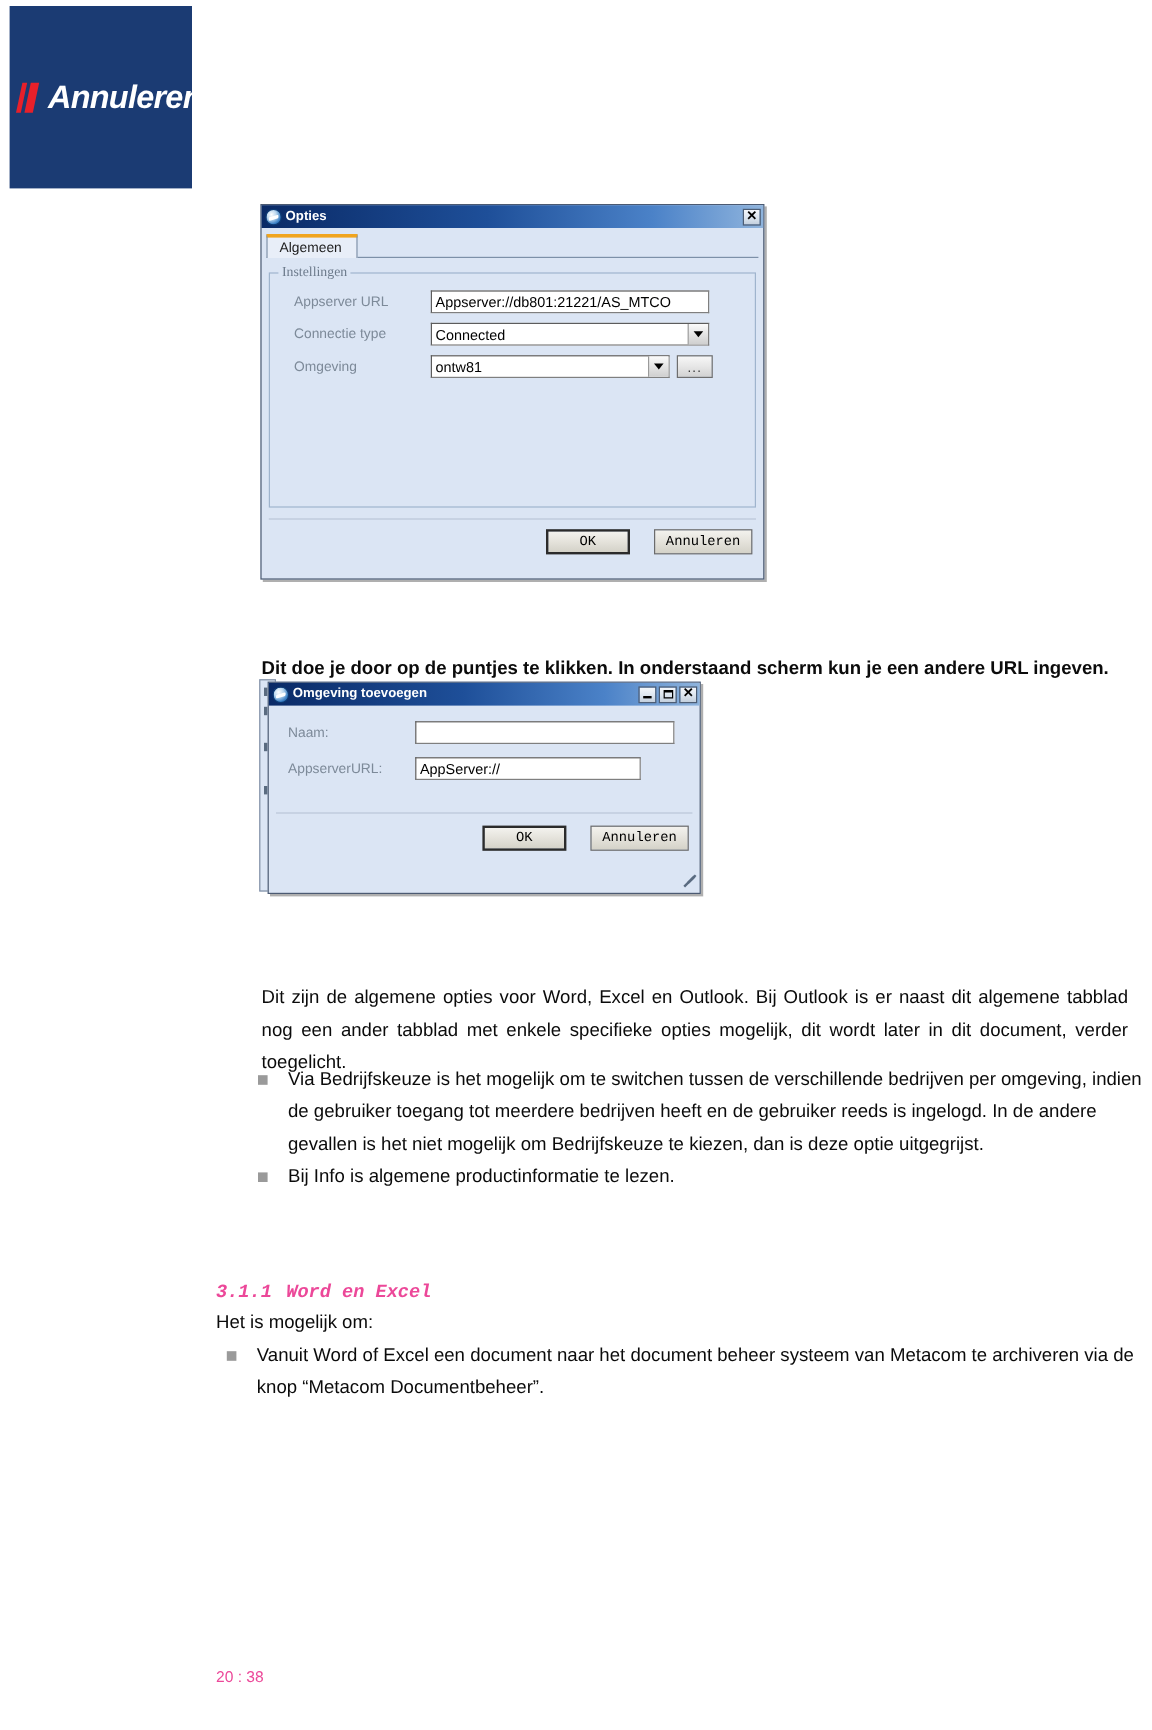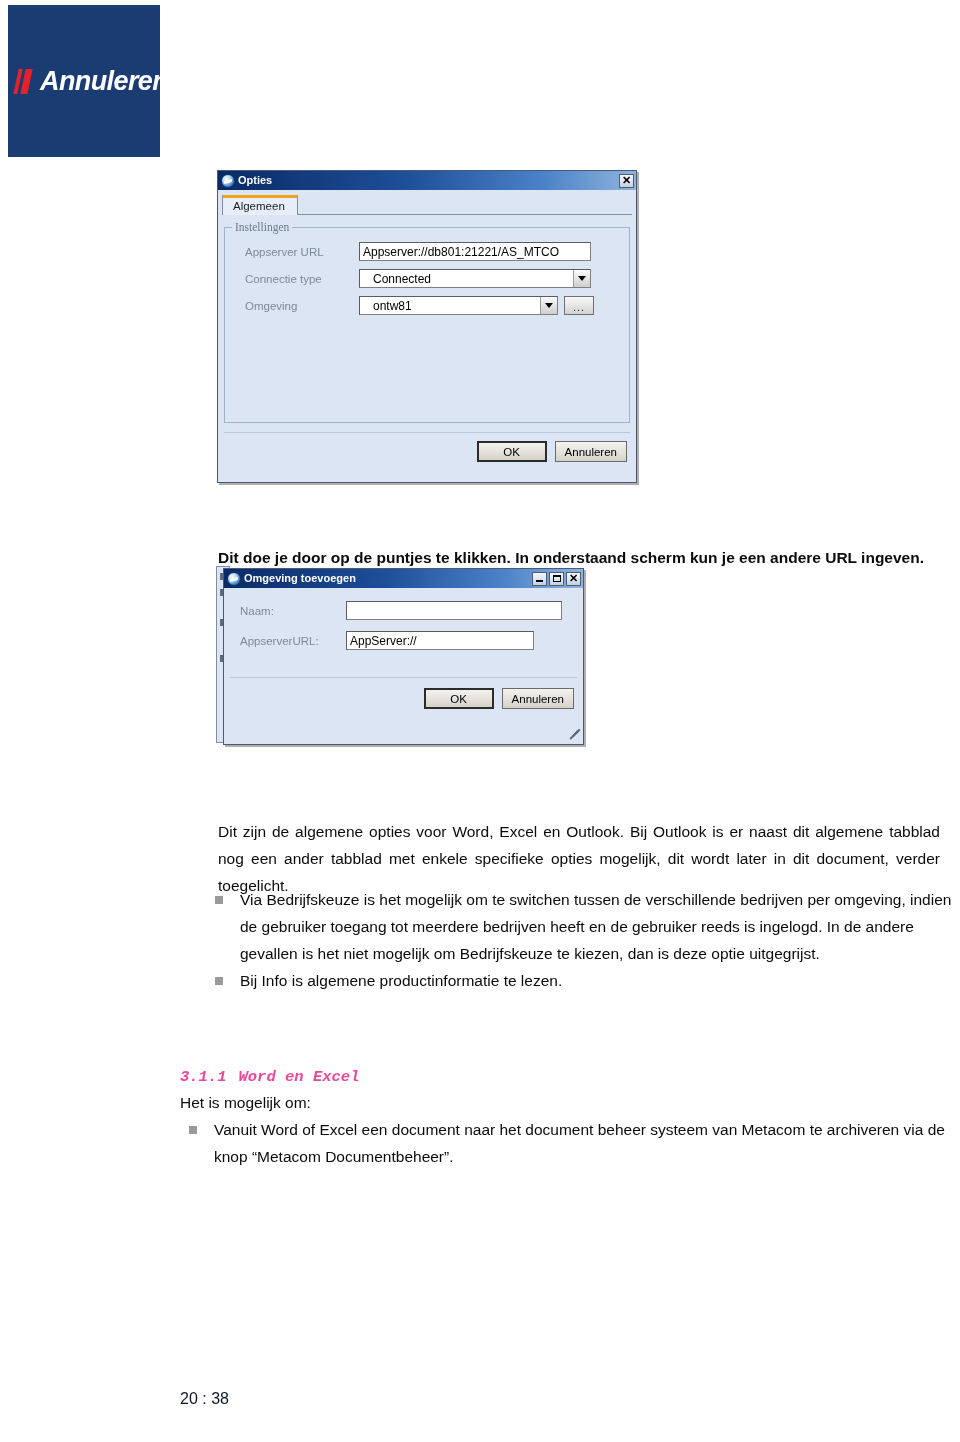--- a/index.html
+++ b/index.html
@@ -118,21 +118,21 @@
 
   .win-body { padding: 0; }
 
   
   .tabstrip {
     position: relative;
     height: 21px;
     margin: 3px 4px 12px 4px;
     border-bottom: 1px solid #7d90a8;
     display: flex;
-    align-items: center;
+    align-items: flex-end;
   }
   .tab {
     height: 20px;
     padding: 0 12px 0 10px;
     background: #e8eef8;
     border: 1px solid #7d90a8;
     border-bottom: none;
     border-top: 3px solid #f0a41e;
     box-sizing: border-box;
     font-size: 11.5px;
@@ -198,21 +198,21 @@
     border: 1px solid #7f7f7f;
     border-top-color: #5c5c5c;
     border-left-color: #5c5c5c;
     background: #ffffff;
     box-sizing: border-box;
   }
   .combo-value {
     flex: 1 1 auto;
     display: flex;
     align-items: center;
-    padding: 0 13px;
+    padding: 0 3px;
     font-size: 12px;
     white-space: nowrap;
     overflow: hidden;
   }
   .combo-arrow {
     width: 16px;
     flex: 0 0 auto;
     background: linear-gradient(to bottom, #fbfbfb 0%, #e2e2e2 55%, #cfcfcf 100%);
     border-left: 1px solid #9a9a9a;
     display: flex; align-items: center; justify-content: center;
@@ -233,22 +233,23 @@
     box-sizing: border-box;
     display: flex; align-items: flex-end; justify-content: center;
     font-size: 11px; color: #333; padding-bottom: 1px;
     letter-spacing: 1px;
   }
 
   .dialog-footer {
     display: flex;
     justify-content: flex-end;
     align-items: center;
-    gap: 8px;
+    gap: 20px;
     padding: 8px 9px 8px 0;
+    font-family: Liberation Mono, monospace;
   }
   .push-btn {
     min-width: 66px;
     height: 21px;
     background: linear-gradient(to bottom, #f3f2ee 0%, #e6e4dd 45%, #d4d2c8 100%);
     border: 1px solid #6b6b6b;
     box-sizing: border-box;
     display: flex; align-items: center; justify-content: center;
     font-size: 11.5px;
     color: #000;
@@ -334,22 +335,22 @@
     top: 10px;
     width: 8px;
     height: 8px;
     background: #9a9a9a;
   }
 
   .page-number {
     position: absolute;
     left: 180px;
     top: 1390px;
-    font-size: 16px;
-    color: #0f172a;
+    font-size: 13px;
+    color: #ec4899;
     font-family: "Liberation Sans", sans-serif;
   }
 </style>
 </head>
 <body>
 
 <div class="logo-block">
   <div class="logo-inner">
     <span class="logo-bars">
       <span class="logo-bar thin"></span>

